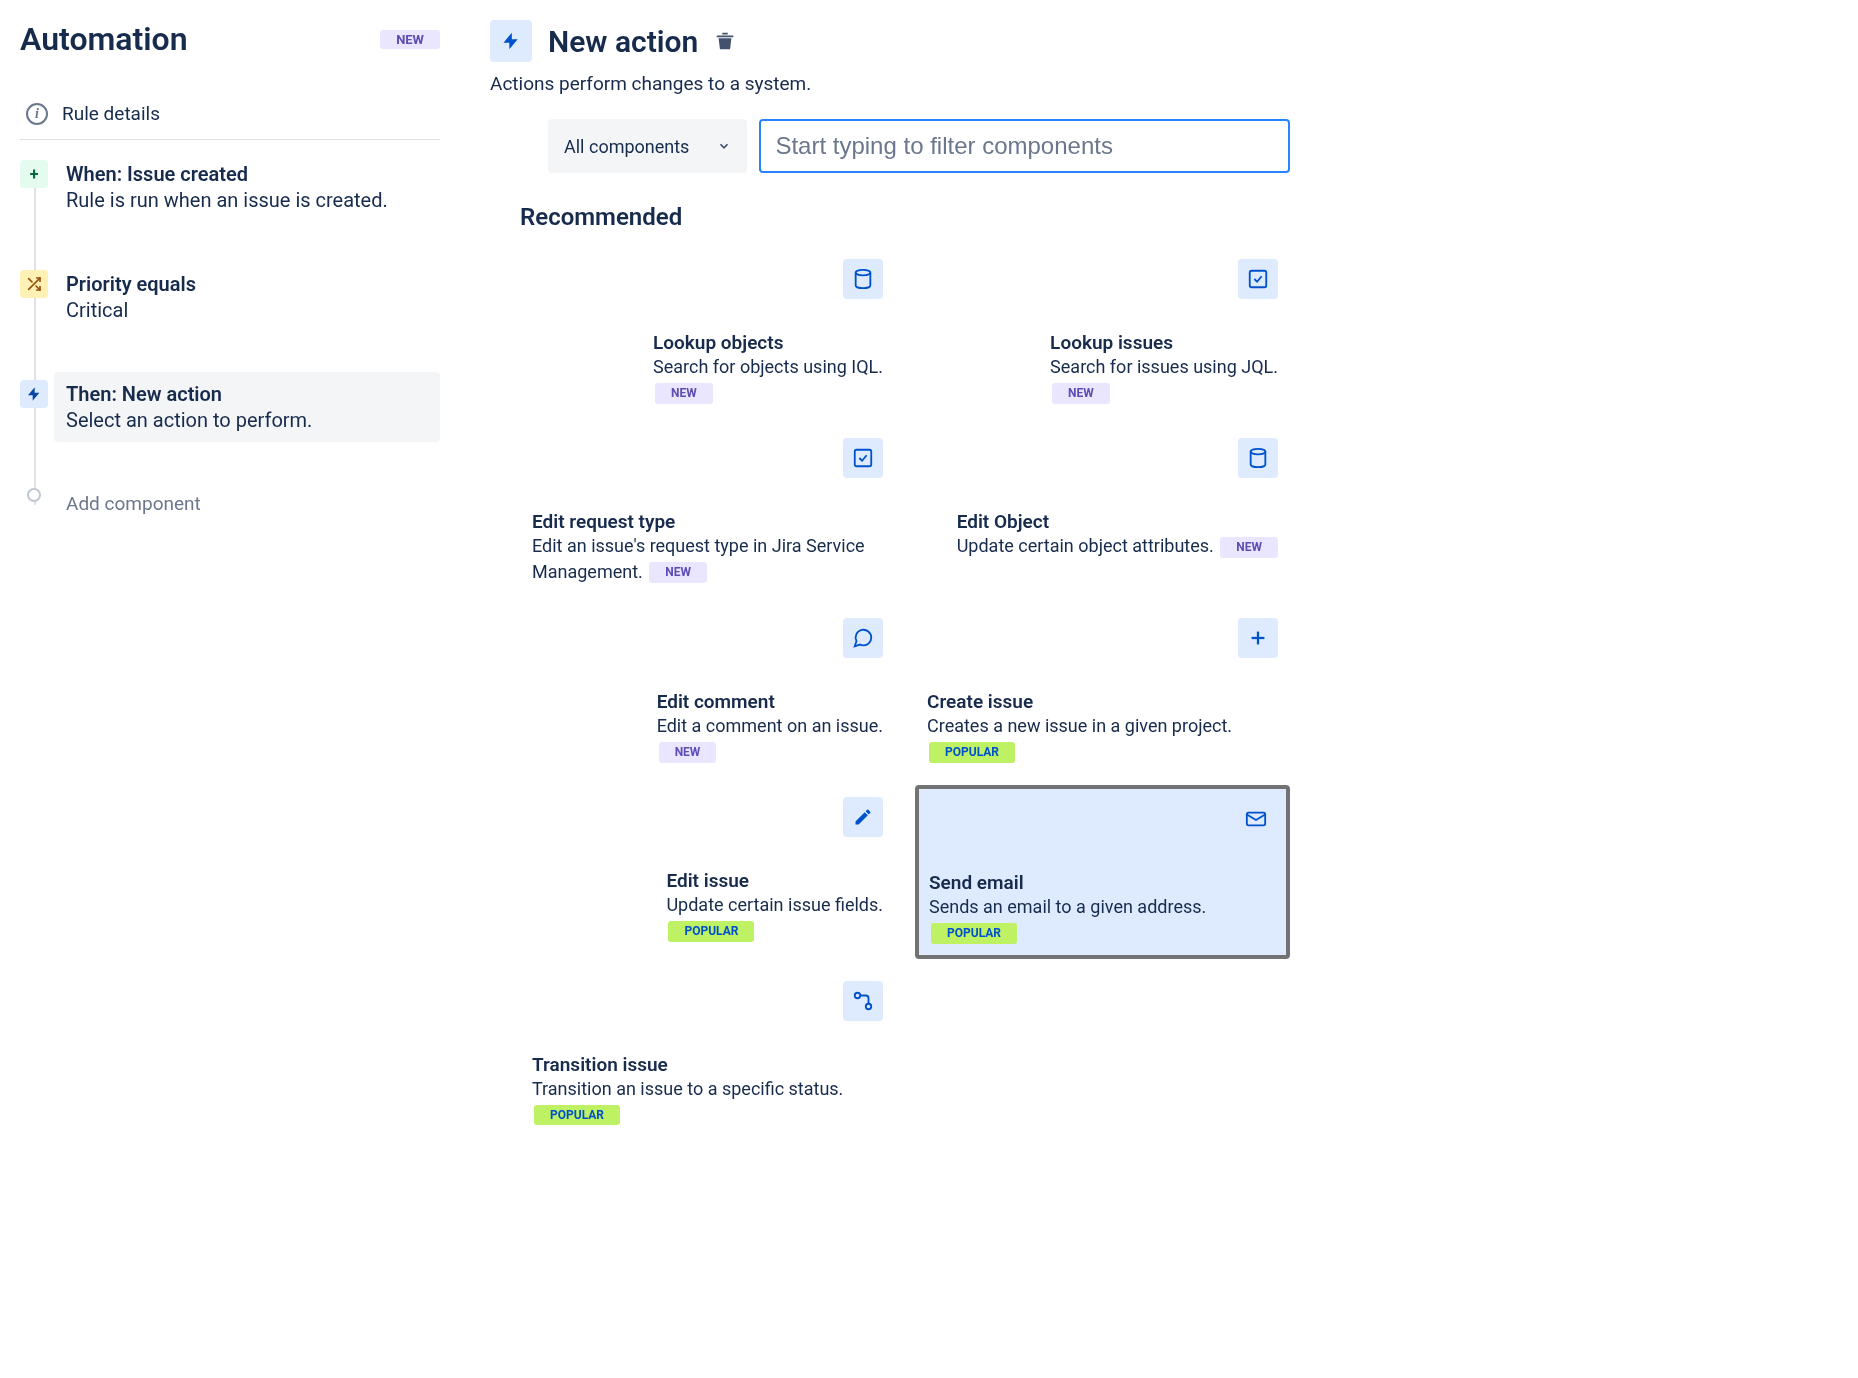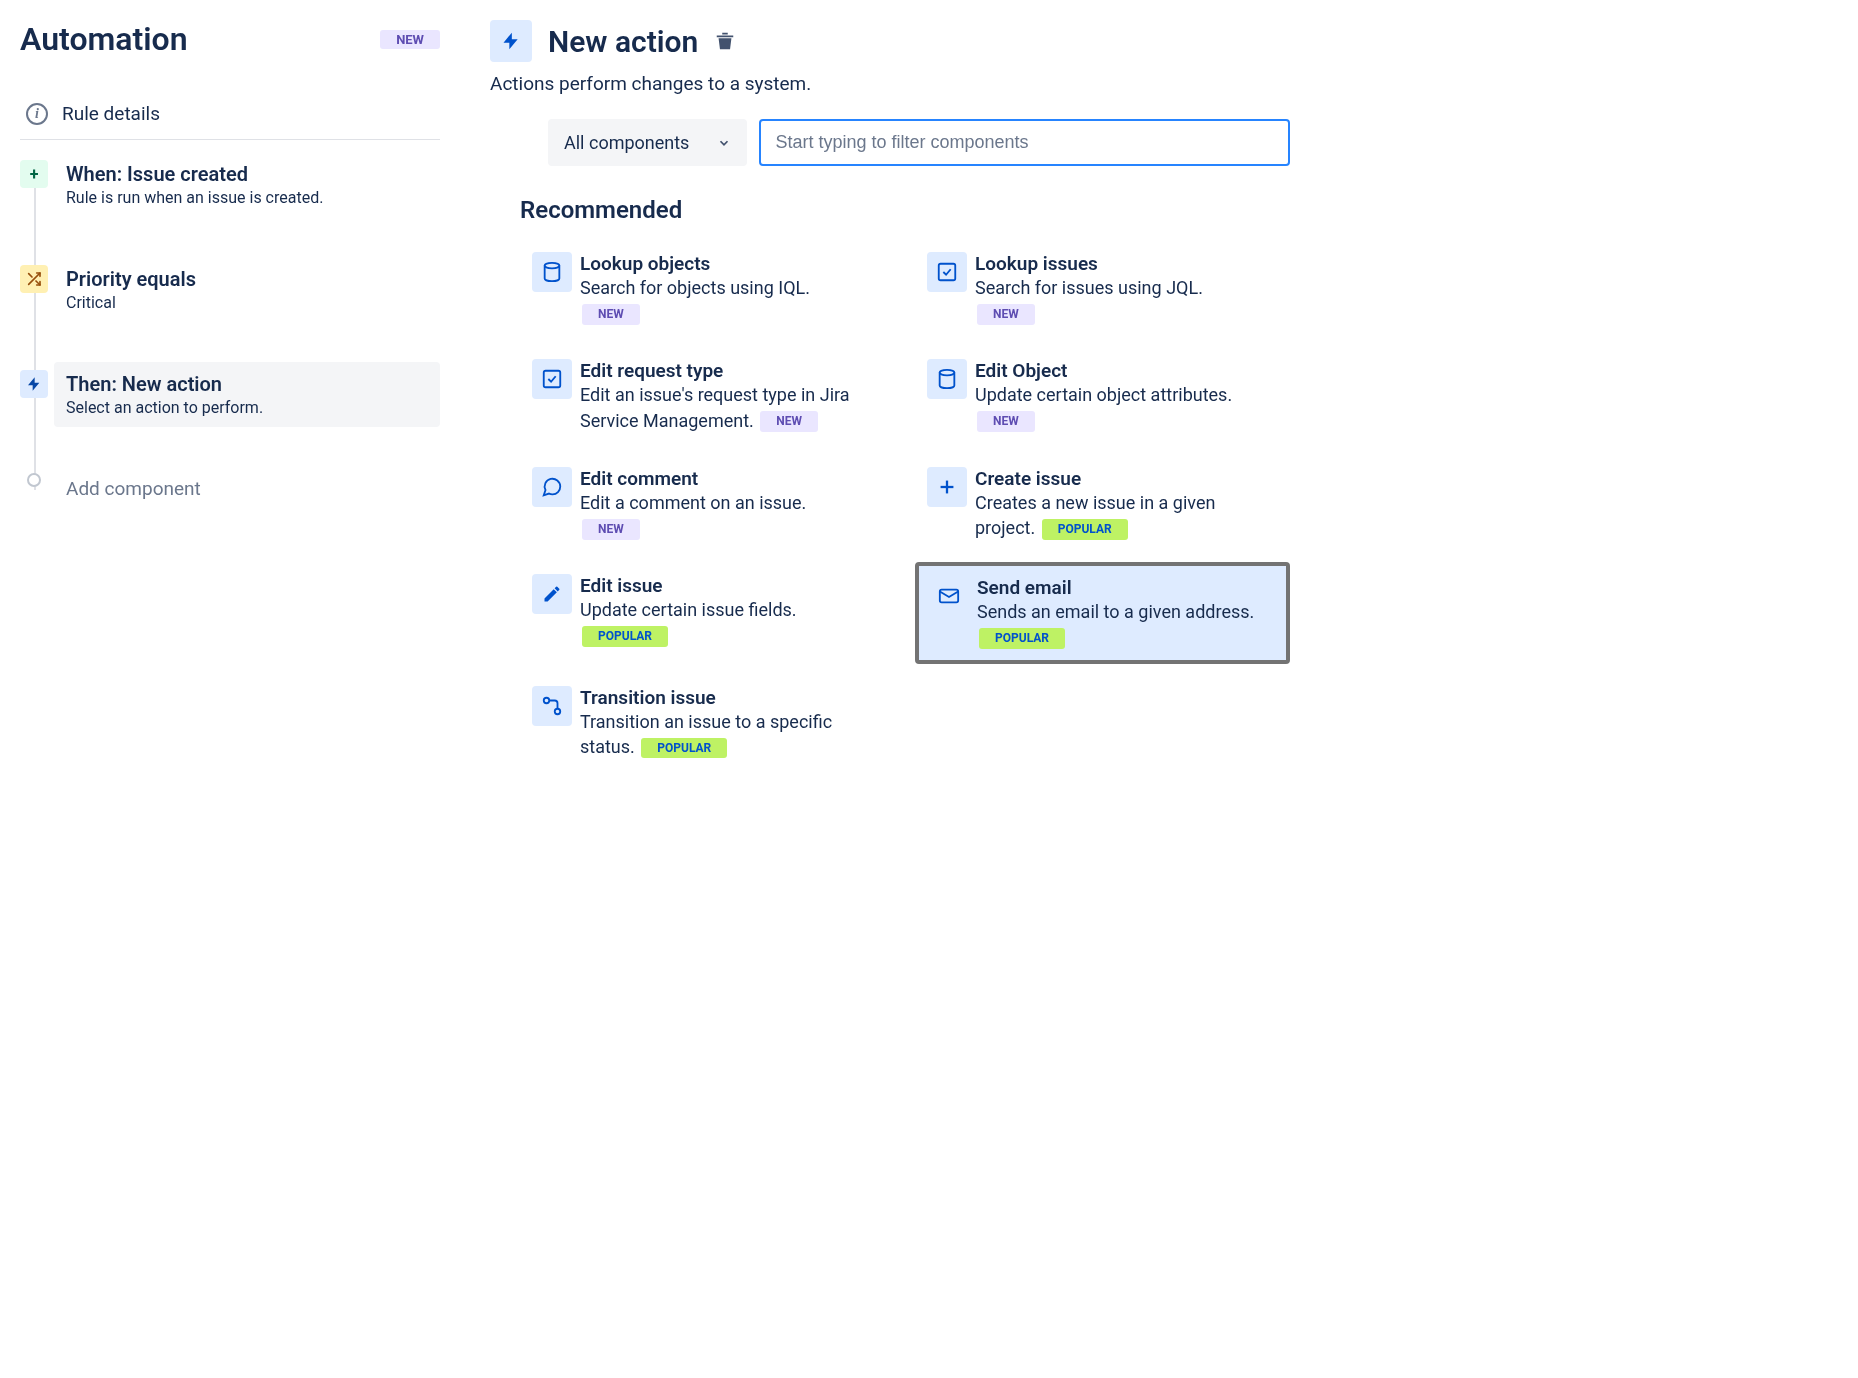--- a/index.html
+++ b/index.html
@@ -116,21 +116,21 @@
   border: 2px solid #C1C7D0;
   background: #fff;
 }
 .timeline-title {
   font-size: 20px;
   font-weight: 600;
   color: #172b4d;
   margin-bottom: 2px;
 }
 .timeline-desc {
-  font-size: 16px;
+  font-size: 20px;
   color: #172b4d;
 }
 .timeline-item.selected {
   background: #F4F5F7;
 }
 .timeline-placeholder {
   color: #6B778C;
   font-size: 19px;
 }
 .main {
@@ -182,44 +182,45 @@
   gap: 28px;
   font-size: 18px;
   color: #172b4d;
   cursor: pointer;
 }
 .search-input {
   flex: 1;
   border: 2px solid #2684FF;
   border-radius: 4px;
   padding: 11px 14px;
-  font-size: 18px;
+  font-size: 24px;
   outline: none;
   color: #172b4d;
 }
 .search-input::placeholder { color: #6B778C; }
 .section-title {
   font-size: 24px;
   font-weight: 600;
   margin-bottom: 16px;
   margin-left: 30px;
 }
 .grid {
   display: grid;
   grid-template-columns: 1fr 1fr;
   gap: 10px 20px;
   margin-left: 30px;
 }
 .card {
   display: flex;
-  gap: 8px;
+  gap: 32px;
   padding: 12px;
   border-radius: 4px;
   cursor: pointer;
-  align-items: flex-start;
+  align-items: flex-end;
+  flex-direction: column;
 }
 .card.selected {
   background: #DEEBFF;
   border: 4px solid #737373;
   padding: 10px;
 }
 .card-icon {
   width: 40px;
   height: 40px;
   background: #DEEBFF;

